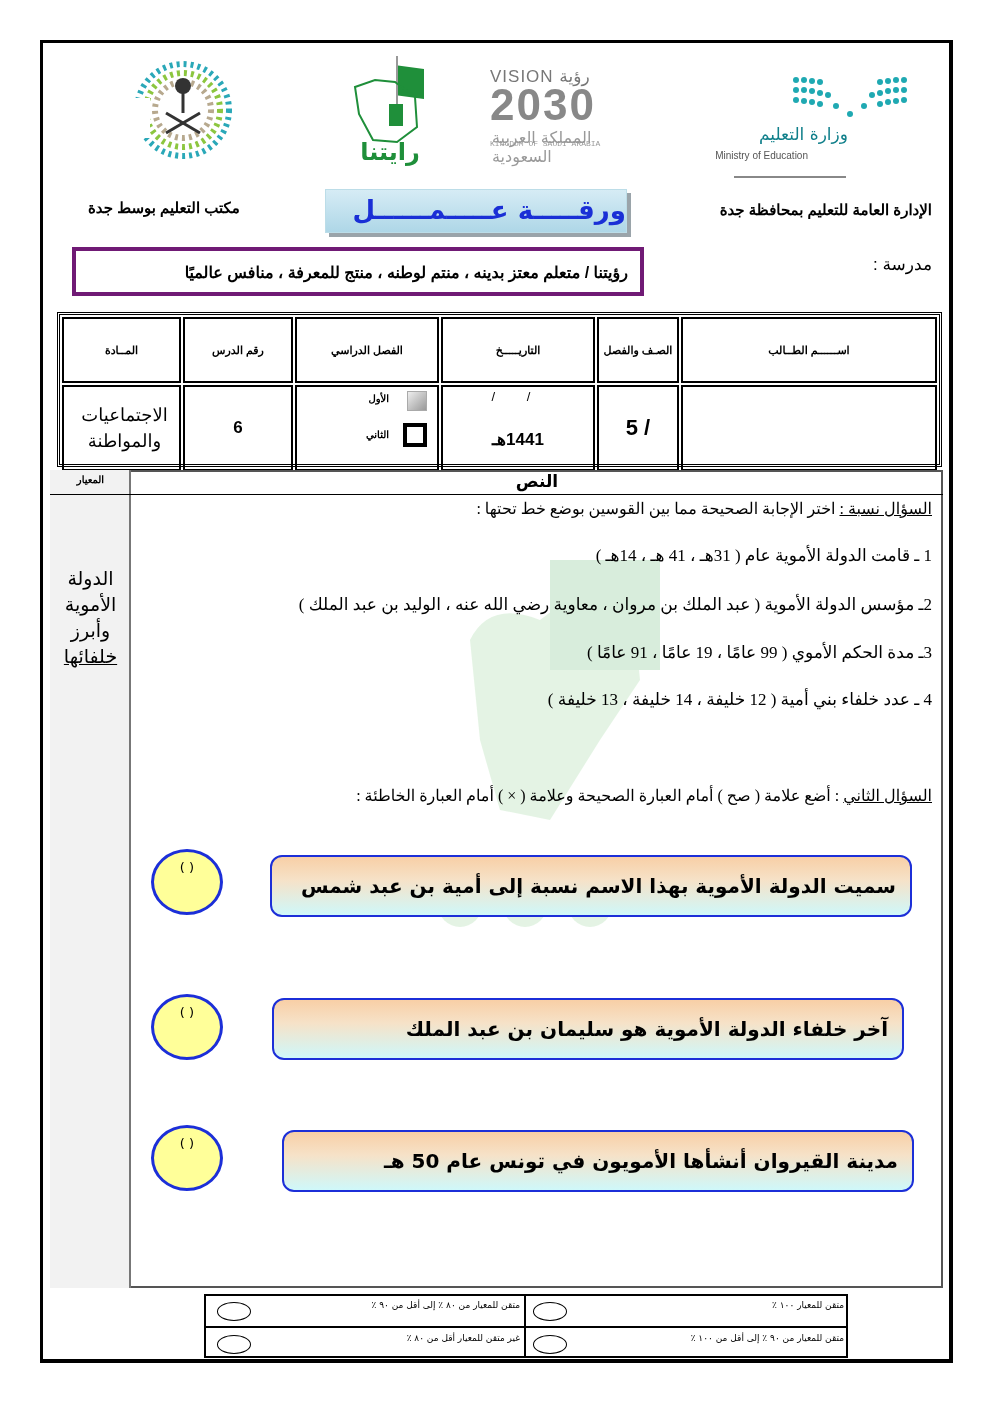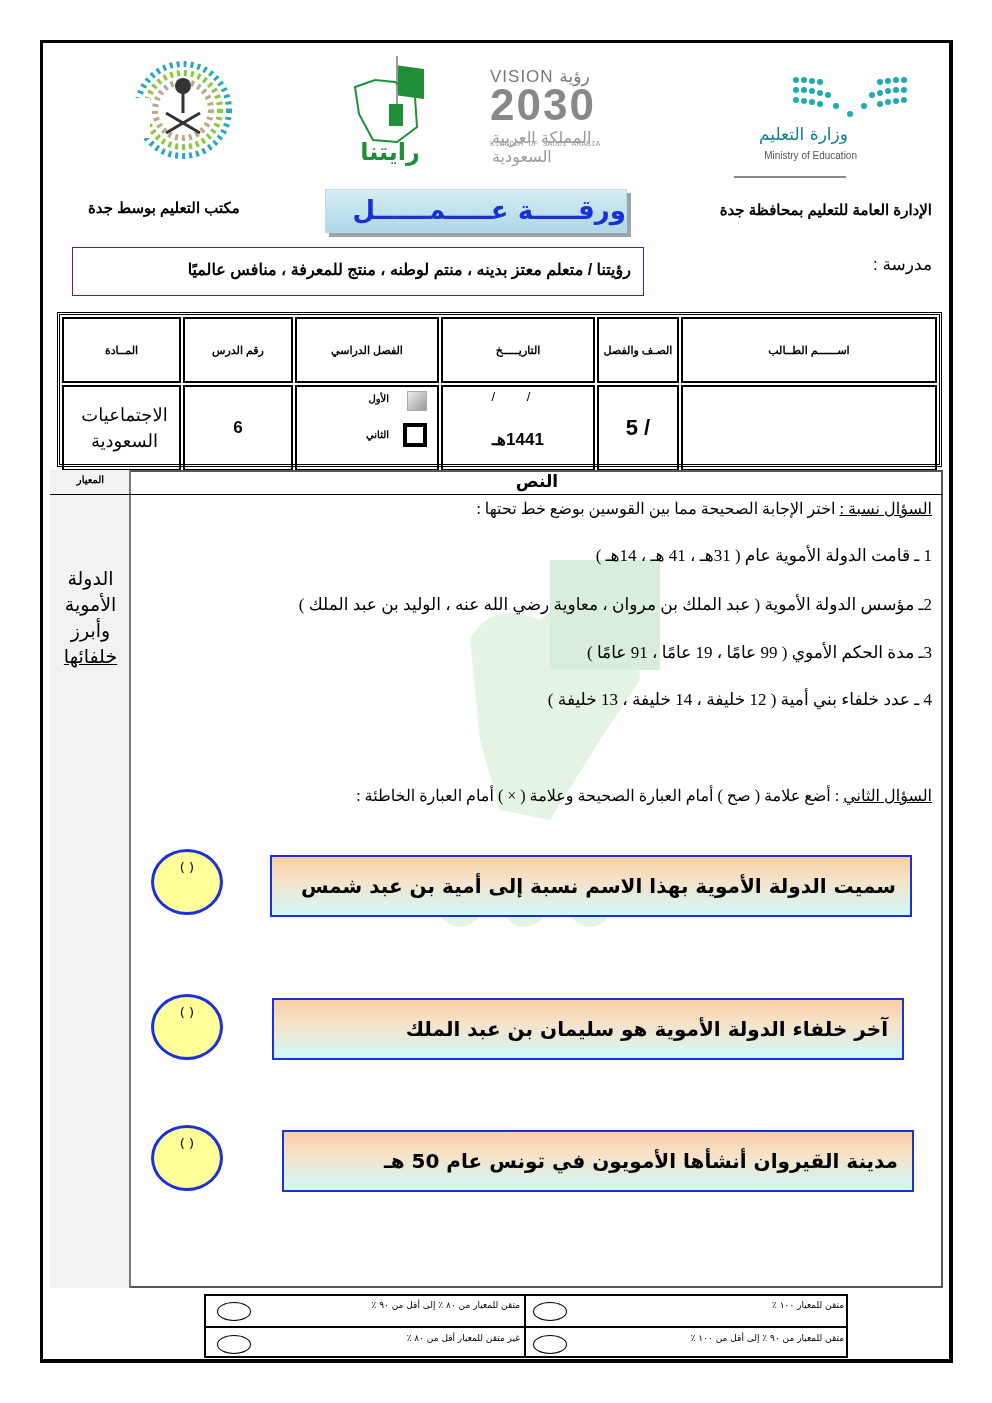--- a/index.html
+++ b/index.html
@@ -6,39 +6,39 @@
   body { width:992px; height:1403px; position:relative; overflow:hidden;
          font-family:"DejaVu Sans", sans-serif; color:#000; }
   .abs { position:absolute; }
   .frame { left:40px; top:40px; width:906px; height:1316px; border:3px solid #000; border-right-width:4px; border-bottom-width:4px; box-sizing:content-box; }
   .rtl { direction:rtl; }
 
   
   .logo { position:absolute; }
   .moe-dots { left:790px; top:72px; width:120px; height:50px; }
   .moe-ar { left:758px; top:124px; width:90px; font-size:17px; color:#0f7f8a; text-align:right; font-family:"DejaVu Sans", sans-serif; }
-  .moe-en { left:747px; top:150px; width:110px; font-size:10px; color:#555; text-align:right; font-family:"Liberation Sans", sans-serif; }
+  .moe-en { left:698px; top:150px; width:110px; font-size:10px; color:#555; text-align:right; font-family:"Liberation Sans", sans-serif; }
   .moe-line { left:734px; top:176px; width:112px; height:2px; background:#888; }
   .vision-top { left:490px; top:66px; font-family:"Liberation Sans", sans-serif; font-size:17px; color:#777; letter-spacing:1px; }
   .vision-num { left:490px; top:80px; font-family:"Liberation Sans", sans-serif; font-size:44px; font-weight:bold; color:#888; letter-spacing:2px; }
   .vision-ar { left:492px; top:128px; font-size:16px; color:#999; width:126px; text-align:left; }
   .vision-en { left:490px; top:139px; font-family:Liberation Mono, monospace; font-size:8px; color:#999; }
   .rayatna { left:345px; top:52px; width:90px; height:118px; }
   .emblem { left:128px; top:58px; width:110px; height:105px; }
 
   
   .hdr-text { font-family:"Liberation Sans", sans-serif; font-weight:bold; font-size:15px; }
   .dept { right:60px; top:201px; }
   .office { left:88px; top:199px; }
   .title-box { left:325px; top:189px; width:300px; height:42px;
                background:linear-gradient(#d6ecf5,#aed7e7); border:1px solid #bcdde8;
                box-shadow:4px 4px 0 #9aa4aa; text-align:right; }
   .title-box span { font-size:26px; color:#1a2fd6; font-weight:bold; line-height:40px; letter-spacing:2px; }
   .school { right:60px; top:254px; font-family:"Liberation Sans", sans-serif; font-size:17px; }
-  .vision-box { left:72px; top:247px; width:572px; height:49px; border:1px solid #701a75; box-sizing:border-box;
+  .vision-box { left:72px; top:247px; width:572px; height:49px; border:4px solid #701a75; box-sizing:border-box;
                 font-family:"Liberation Sans", sans-serif; font-weight:bold; font-size:16px; text-align:right; padding:12px 12px 0 0; }
 
   
   .info { left:57px; top:312px; width:885px; height:155px; border:3px double #000; box-sizing:border-box; }
   .info table { width:100%; height:100%; border-collapse:separate; border-spacing:2px; direction:rtl; }
   .info td { border:2px solid #000; text-align:center; vertical-align:middle; font-family:"Liberation Sans", sans-serif; }
   .info .hrow td { font-size:11px; font-weight:bold; height:60px; }
   .info .vrow td { height:80px; }
   .subj { font-size:18px; line-height:26px; font-family:"DejaVu Sans", sans-serif;padding-left:7px; }
   .lesson { font-family:"Liberation Serif", serif; font-weight:bold; font-size:17px; }
@@ -57,21 +57,21 @@
   .crit-col { left:50px; top:470px; width:81px; height:818px; background:#f2f2f2; border-right:2px solid #777; box-sizing:border-box; }
   .hdr-line { left:50px; top:494px; width:893px; height:1px; background:#000; }
   .crit-hdr { left:50px; top:474px; width:81px; text-align:center; font-size:10px; font-weight:bold; font-family:"Liberation Sans", sans-serif; }
   .text-hdr { left:131px; top:471px; width:812px; text-align:center; font-size:17px; font-weight:bold; }
   .crit-val { left:52px; top:565px; width:77px; text-align:center; font-size:19px; line-height:26px; }
 
   .q { right:60px; font-size:16px; font-family:"Liberation Serif", serif; white-space:nowrap; }
   .q u { text-decoration:underline; }
 
   
-  .stmt { border:2px solid #1c2fd8; border-radius:0; box-sizing:border-box;
+  .stmt { border:2px solid #1c2fd8; border-radius:12px; box-sizing:border-box;
           background:linear-gradient(#f8cfa6 0%, #f6e2c8 40%, #cff8fa 100%);
           text-align:right; font-weight:bold; font-size:20px; padding-right:14px; font-family:"DejaVu Sans", sans-serif; }
   .oval { border:3px solid #1c2fd8; border-radius:50%; background:#ffff99; box-sizing:border-box; text-align:center; font-size:13px; padding-top:8px; }
 
   
   .foot { left:204px; top:1294px; width:644px; height:64px; border:2px solid #000; box-sizing:border-box; }
   .foot-v { left:524px; top:1294px; width:2px; height:64px; background:#000; }
   .foot-h { left:204px; top:1326px; width:644px; height:2px; background:#000; }
   .foot-t { font-size:9px; font-family:"DejaVu Sans", sans-serif; direction:rtl; white-space:nowrap; }
   .foot-o { width:34px; height:19px; border:1px solid #000; border-radius:50%; box-sizing:border-box; }
@@ -185,21 +185,21 @@
       </td>
       <td class="sem">
         <span class="box1"></span>
         <span class="lbl1">الأول</span>
         <span class="box2"></span>
         <span class="lbl2">الثاني</span>
       </td>
       <td class="lesson">6</td>
       <td class="subj">
         <div>الاجتماعيات</div>
-        <div>السعودية</div>
+        <div>والمواطنة</div>
       </td>
     </tr>
   </tbody>
     </table>
 </div>
 
 <div class="abs main"></div>
 <div class="abs crit-col"></div>
 <div class="abs hdr-line"></div>
 <div class="abs crit-hdr rtl">المعيار</div>

